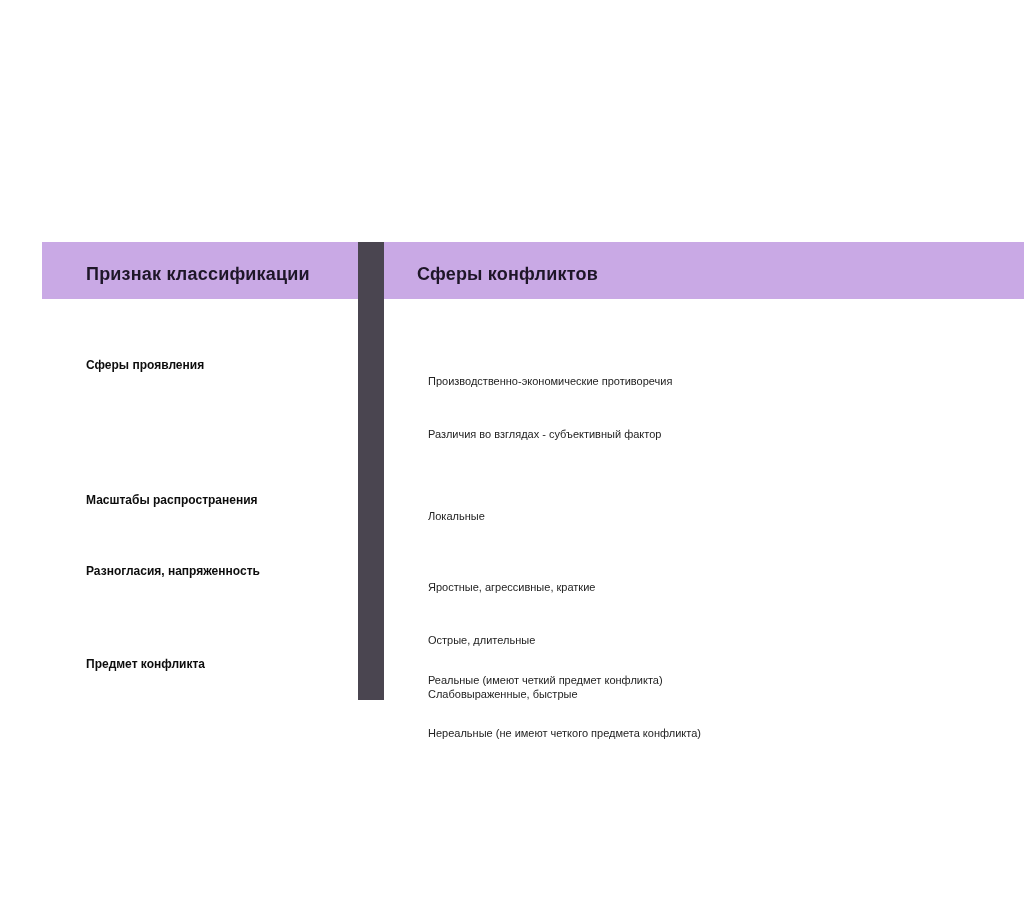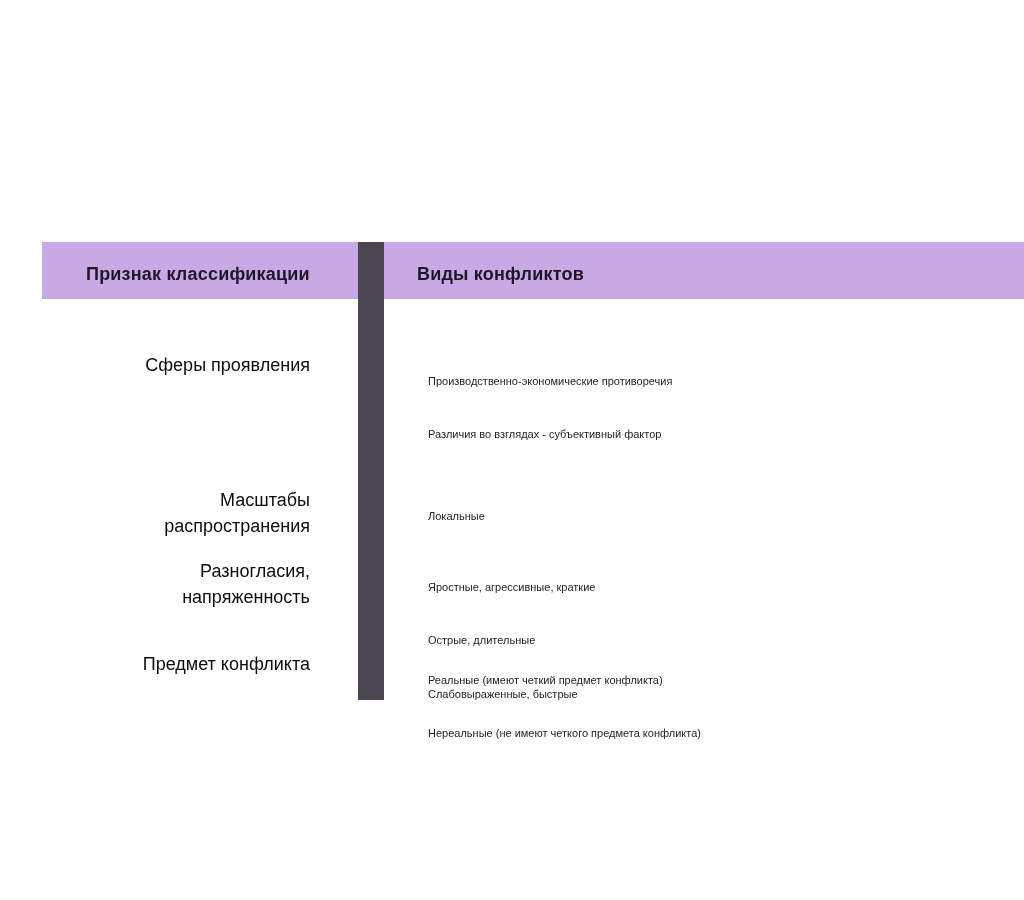--- a/index.html
+++ b/index.html
@@ -35,25 +35,24 @@
     position: absolute;
     left: 316px; top: 200px;
     width: 2px; height: 458px;
     background: #4a4550;
   }
   .row { position: absolute; left: 0; width: 1024px; }
   .row-label {
     position: absolute;
     left: 27px; top: 0;
     width: 250px;
-    font-weight: normal;
-    font-size: 18px;
+    font-weight: bold;
+    font-size: 12px;
     line-height: 26px;
     color: #0d0d0d;
-    text-align: right;
   }
   .row-items {
     position: absolute;
     left: 352px; top: 1px;
     width: 620px;
     font-size: 11px;
     line-height: 23.3px;
     color: #232323;
   }
   .row-1 { top: 293px; }
@@ -61,21 +60,21 @@
   .row-3 { top: 499px; }
   .row-4 { top: 592px; }
 </style>
 </head>
 <body>
 
 <div class="canvas">
 
   <div class="table-header">
     <div class="header-cell col1">Признак классификации</div>
-    <div class="header-cell col2">Виды конфликтов</div>
+    <div class="header-cell col2">Сферы конфликтов</div>
   </div>
 
   <div class="divider"></div>
 
   <div class="row row-1">
     <div class="row-label">Сферы проявления</div>
     <div class="row-items">
       <div>Производственно-экономические противоречия</div>
       <div>Различия во взглядах - субъективный фактор</div>
     </div>

